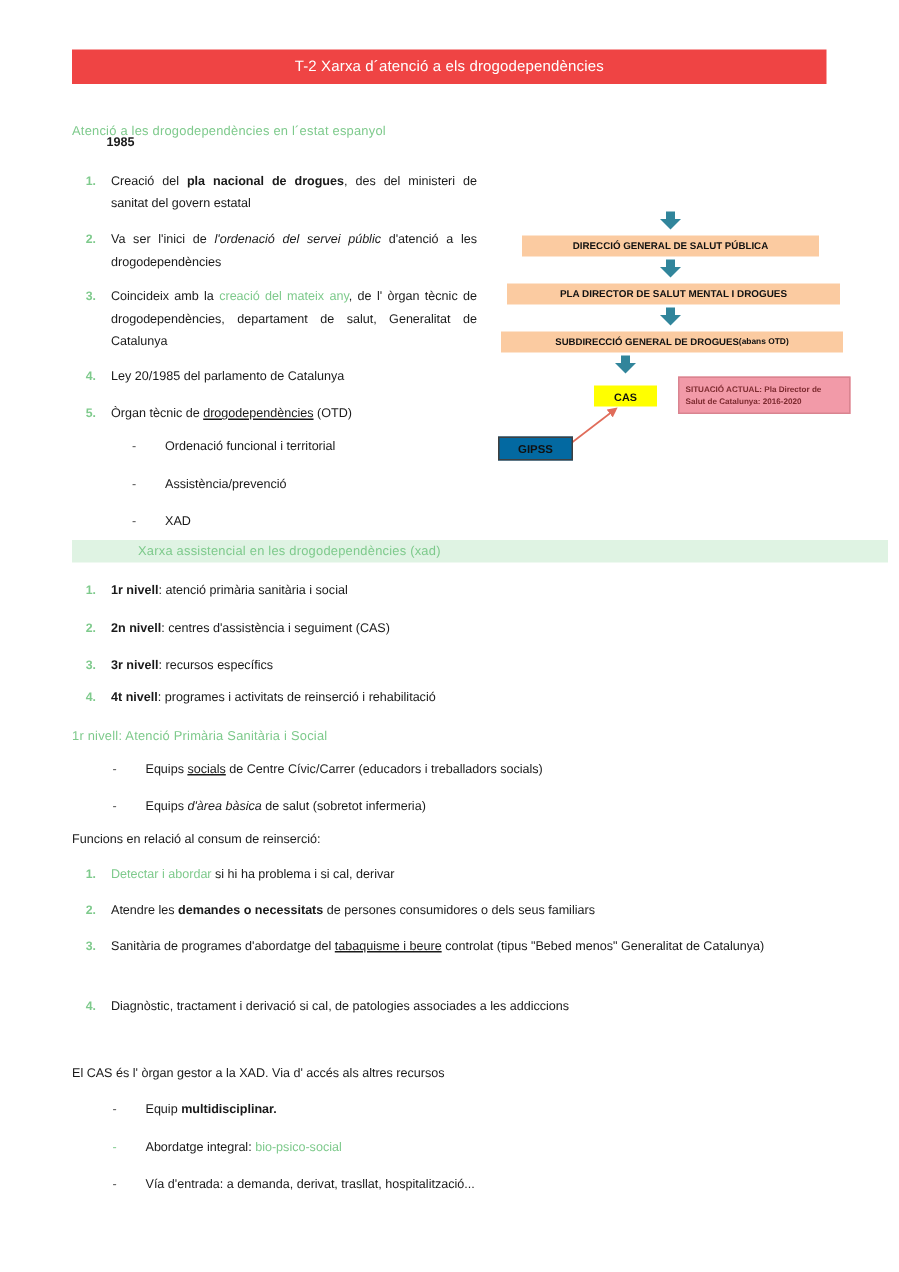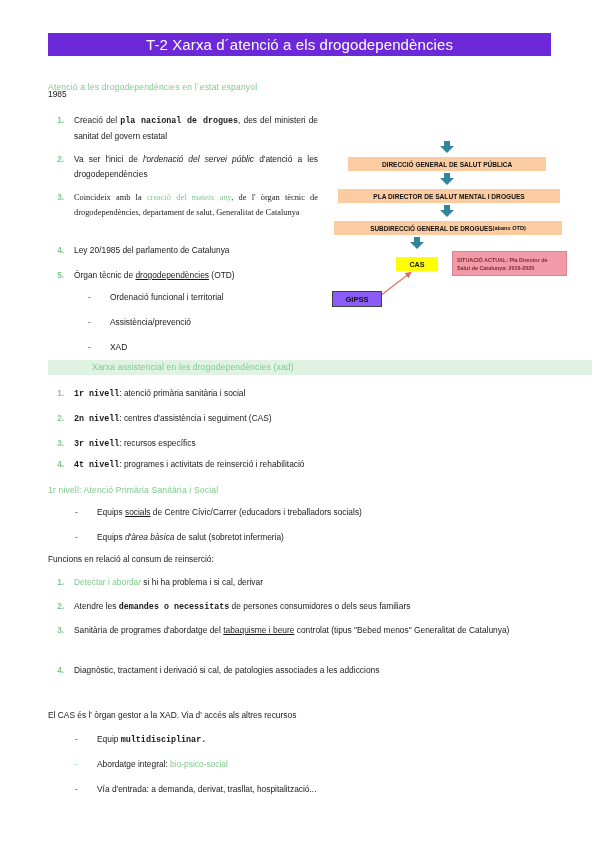--- a/index.html
+++ b/index.html
@@ -25,23 +25,23 @@
     background: #ffffff;
   }
 
   
   .title-banner {
     position: absolute;
     left: 48px;
     top: 33px;
     width: 503px;
     height: 23px;
-    background: #6d28d9;
+    background: #ef4444;
     color: #ffffff;
-    font-size: 15px;
+    font-size: 10px;
     line-height: 23px;
     text-align: center;
     letter-spacing: 0.1px;
     white-space: nowrap;
   }
 
   
   .sec-head {
     position: absolute;
     left: 48px;
@@ -62,21 +62,21 @@
 
   
   .para {
     position: absolute;
     left: 48px;
     font-size: 8.4px;
     line-height: 12px;
     color: #1a1a1a;
     white-space: nowrap;
   }
-  .para.bold { font-weight: normal; }
+  .para.bold { font-weight: bold; margin-left: 23px; }
 
   
   .num-item {
     position: absolute;
     font-size: 8.4px;
     line-height: 15px;
     color: #1a1a1a;
   }
   .num-item .marker {
     position: absolute;
@@ -109,21 +109,21 @@
     text-align: left;
     color: #4d4d4d;
   }
   .dash-item.greenmark .marker { color: #7ECA8C; }
   .dash-item .body {
     position: absolute;
     left: 22px; top: 0;
     white-space: nowrap;
   }
 
-  b, .b { font-weight: bold; font-family: Liberation Mono, monospace; }
+  b, .b { font-weight: bold; }
   i, .i { font-style: italic; }
   u, .u { text-decoration: underline; }
   .green { color: #7ECA8C; }
 
   
   .diagram {
     position: absolute;
     left: 330px;
     top: 105px;
     width: 269px;
@@ -181,21 +181,21 @@
     line-height: 8px;
     font-weight: bold;
     color: #7d2b30;
     text-align: left;
     justify-content: flex-start;
     padding: 0 4px;
   }
   .dbox-gipss {
     left: 2px; top: 186px;
     width: 50px; height: 16px;
-    background: #8b5cf6;
+    background: #0369a1;
     border: 1.3px solid #3f3f3f;
     font-size: 7.6px;
   }
   .arrow {
     position: absolute;
     width: 0; height: 0;
   }
   .arrow .stem {
     position: absolute;
     background: #31859B;
@@ -240,21 +240,21 @@
   <div class="num-item" style="left:48px; top:113px; width:270px;">
     <span class="marker">1.</span>
     <span class="body just" style="width:244px;"><span>Creació del </span><b>pla nacional de drogues</b><span>, des del ministeri de sanitat del govern estatal</span></span>
   </div>
   <div class="num-item" style="left:48px; top:152px; width:270px;">
     <span class="marker">2.</span>
     <span class="body just" style="width:244px;"><span>Va ser l'inici de </span><i>l'ordenació del servei públic</i><span> d'atenció a les drogodependències</span></span>
   </div>
   <div class="num-item" style="left:48px; top:190px; width:270px;">
     <span class="marker">3.</span>
-    <span class="body just" style="width:244px;font-family:Liberation Serif, serif;"><span>Coincideix amb la </span><span class="green">creació del mateix any</span><span>, de l' òrgan tècnic de drogodependències, departament de salut, Generalitat de Catalunya</span></span>
+    <span class="body just" style="width:244px;"><span>Coincideix amb la </span><span class="green">creació del mateix any</span><span>, de l' òrgan tècnic de drogodependències, departament de salut, Generalitat de Catalunya</span></span>
   </div>
   <div class="num-item" style="left:48px; top:243px; width:270px;">
     <span class="marker">4.</span>
     <span class="body" style="width:244px; white-space:nowrap;"><span>Ley 20/1985 del parlamento de Catalunya</span></span>
   </div>
   <div class="num-item" style="left:48px; top:268px; width:270px;">
     <span class="marker">5.</span>
     <span class="body" style="width:244px; white-space:nowrap;"><span>Òrgan tècnic de </span><u>drogodependències</u><span> (OTD)</span></span>
   </div>
 

